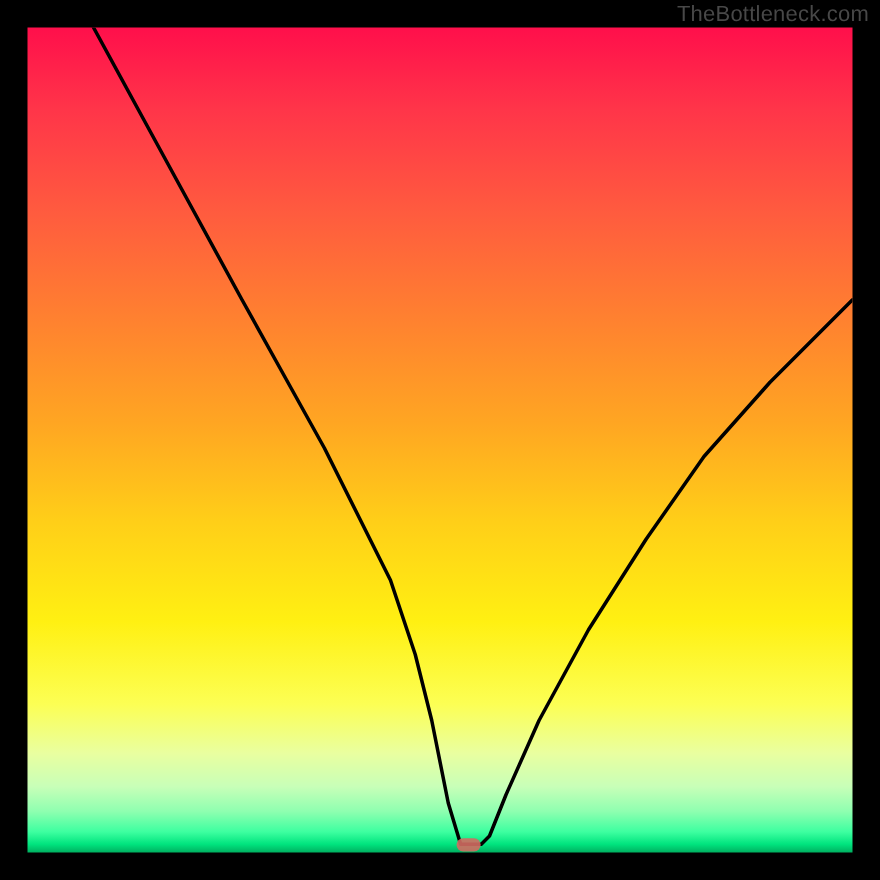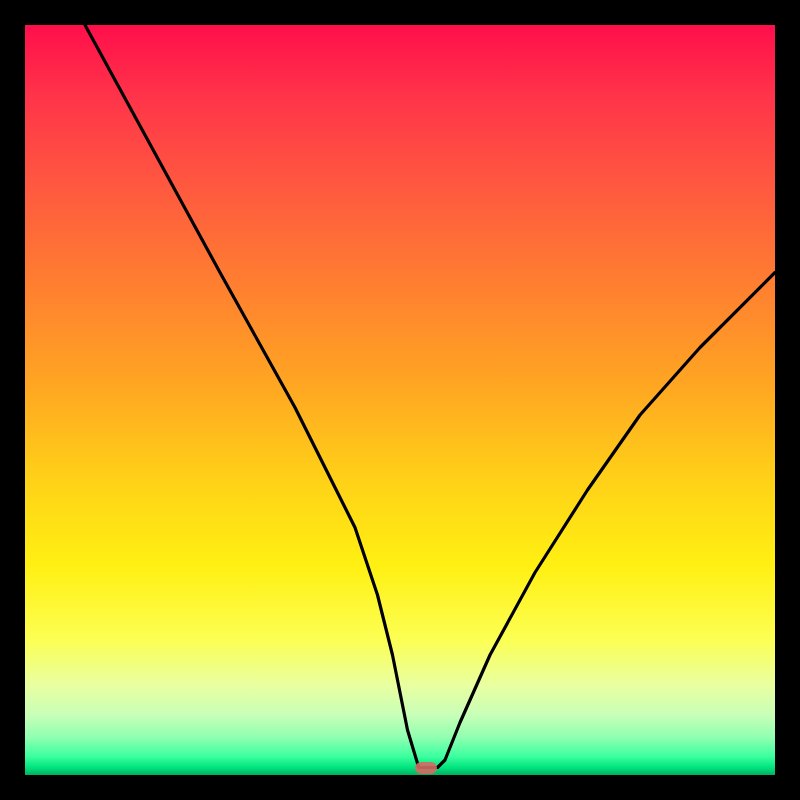--- a/index.html
+++ b/index.html
@@ -68,20 +68,21 @@
     border-radius: 6px;
     background: #d16b62;
     opacity: 0.9;
     transform: translate(-50%, -50%);
   }
 </style>
 </head>
 <body>
 
 <div class="frame">
+  <div class="watermark">TheBottleneck.com</div>
 
   <div class="plot-area">
     <svg class="curve" viewBox="0 0 750 750" preserveAspectRatio="none">
       <path id="curve-path" d="M60.00 0.00 L105.00 82.50 L150.00 165.00 L195.00 247.50 L232.50 315.00 L270.00 382.50 L300.00 442.50 L330.00 502.50 L352.50 570.00 L367.50 630.00 L382.50 705.00 L393.75 742.50 L412.50 742.50 L420.00 735.00 L435.00 697.50 L465.00 630.00 L510.00 547.50 L562.50 465.00 L615.00 390.00 L675.00 322.50 L750.00 247.50" fill="none" stroke-width="3.2" stroke-linecap="round" stroke-linejoin="round" stroke="#000000"></path>
     </svg>
     <div id="min-marker" class="marker" style="left: 401.25px; top: 742.5px; background: rgb(209, 107, 98);"></div>
   </div>
 </div>
 
 </body></html>

